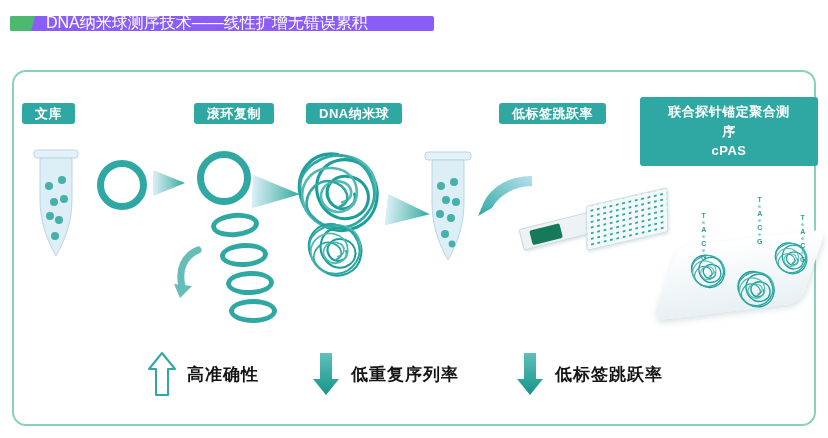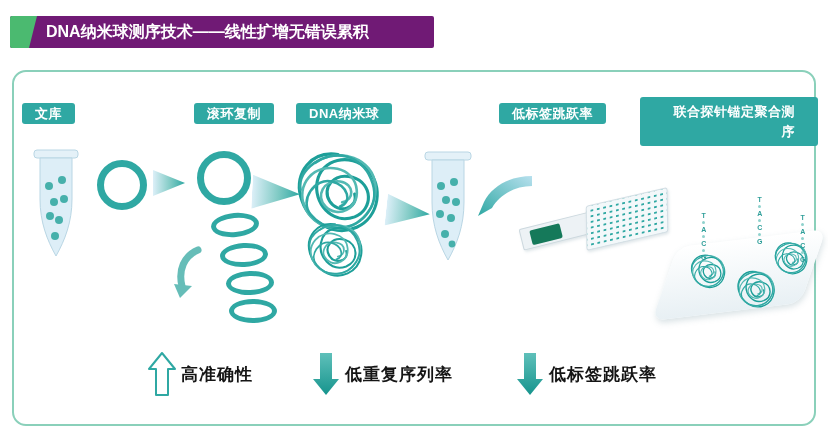--- a/index.html
+++ b/index.html
@@ -2,34 +2,34 @@
 <html><head>
 <meta charset="utf-8">
 <style>
   * { box-sizing: border-box; }
   html,body { margin:0; padding:0; background:#fff; }
   body { font-family:"Liberation Sans","DejaVu Sans",sans-serif; }
   .page { position:relative; width:828px; height:438px; background:#fff; overflow:hidden; }
   .abs { position:absolute; }
 
   
-  .banner { position:absolute; left:10px; top:16px; width:424px; height:32px;
-    background:#701a75; color:#fff; font-weight:700; font-size:16px;
+  .banner { position:absolute; left:10px; top:16px; width:424px; height:15px;
+    background:#8b5cf6; color:#fff; font-weight:400; font-size:16px;
     display:flex; align-items:center; padding-left:36px; border-radius:2px; overflow:hidden; }
   .banner::before { content:""; position:absolute; left:-5px; top:0; width:28px; height:100%;
     background:#4bba70; transform:skewX(-14deg); }
 
   
   .panel { position:absolute; left:12px; top:70px; width:804px; height:356px;
     border:2px solid #8ad0ba; border-radius:14px; background:#fff; }
 
   
   .chip { position:absolute; background:#2fa8a3; color:#fff; font-weight:700; font-size:13px;
     line-height:1; padding:4px 13px; border-radius:3px; letter-spacing:.5px; white-space:nowrap;text-align:right; }
-  .chip.two { line-height:1.5; text-align:right; white-space:normal; padding:5px 23px; }
+  .chip.two { line-height:1.5; text-align:center; white-space:normal; padding:5px 23px; }
 
   
   .ring { position:absolute; border:7px solid #2fa8a3; border-radius:50%; }
   .oval { position:absolute; border:5px solid #2fa8a3; border-radius:50%; }
 
   
   .wedge { position:absolute; background:linear-gradient(90deg,#dcEFf8 0%,#7fcac4 55%,#2fa8a3 100%);
     clip-path:polygon(0 0,100% 50%,0 100%); }
 
   
@@ -53,21 +53,21 @@
     background:linear-gradient(180deg,#ffffff,#e8f0f4);
     border-radius:12px; transform:rotate(-7deg) skewX(-26deg);
     box-shadow:2px 3px 6px rgba(120,150,160,.28); }
 
   
   .stack { position:absolute; display:flex; flex-direction:column; align-items:center; gap:2px;
     font-size:7px; font-weight:700; color:#2e9e99; line-height:1; }
   .stack i { width:3px; height:3px; border-radius:50%; background:#8fd2cd; display:block; }
 
   
-  .metric { position:absolute; display:flex; align-items:center; gap:4px; }
+  .metric { position:absolute; display:flex; align-items:center; gap:10px; }
   .metric .label { font-size:17px; font-weight:700; color:#151515; letter-spacing:1px; }
 </style>
 </head>
 <body>
 
 <div class="page">
 
   <svg width="0" height="0" style="position:absolute" aria-hidden="true">
     <defs>
       <linearGradient id="downGrad" x1="0" y1="0" x2="0" y2="1">
@@ -89,26 +89,27 @@
   <div class="banner">
     <span>DNA纳米球测序技术——线性扩增无错误累积</span>
   </div>
 
   <div class="panel"></div>
 
   <div class="chip" style="left:22px;top:103px">
     <span>文库</span></div>
   <div class="chip" style="left:194px;top:103px">
     <span>滚环复制</span></div>
-  <div class="chip" style="left:296px;top:103px">
+  <div class="chip" style="left:306px;top:103px">
     <span>DNA纳米球</span></div>
   <div class="chip" style="left:499px;top:103px">
     <span>低标签跳跃率</span></div>
   <div class="chip two" style="left:640px;top:97px;width:178px">
     <span style="display:block">联合探针锚定聚合测序</span>
+    <span style="display:block">cPAS</span>
   </div>
 
   <svg class="abs" style="left:33px;top:144px" width="46" height="120" viewBox="0 0 46 120">
     <rect x="1" y="6" width="44" height="8" rx="3" fill="#e4f1f8" stroke="#b9d6e4"></rect>
     <path d="M7,14 L7,55 C7,78 14,96 23,112 C32,96 39,78 39,55 L39,14 Z" fill="#ddeef7" stroke="#b9d6e4"></path>
     <circle cx="16" cy="42" r="4" fill="#35a9a2" opacity=".9"></circle>
     <circle cx="29" cy="36" r="4" fill="#35a9a2" opacity=".9"></circle>
     <circle cx="21" cy="58" r="4" fill="#35a9a2" opacity=".9"></circle>
     <circle cx="31" cy="55" r="4" fill="#35a9a2" opacity=".9"></circle>
     <circle cx="17" cy="72" r="4" fill="#35a9a2" opacity=".9"></circle>

